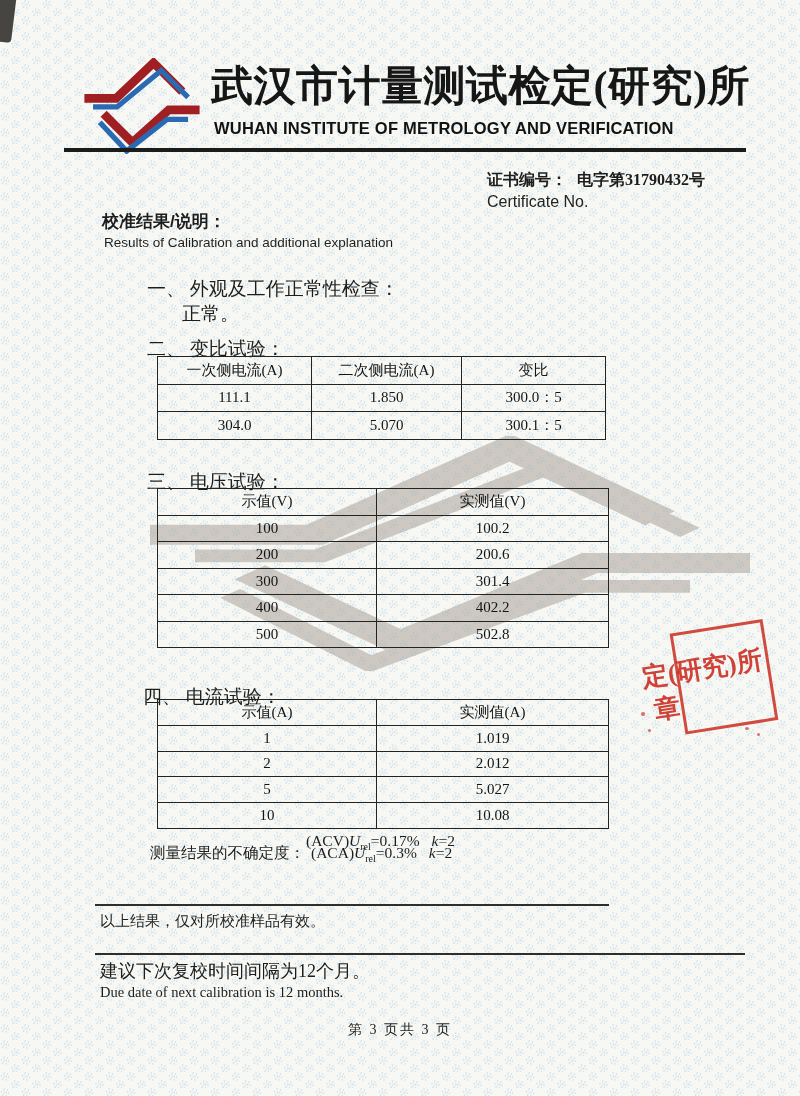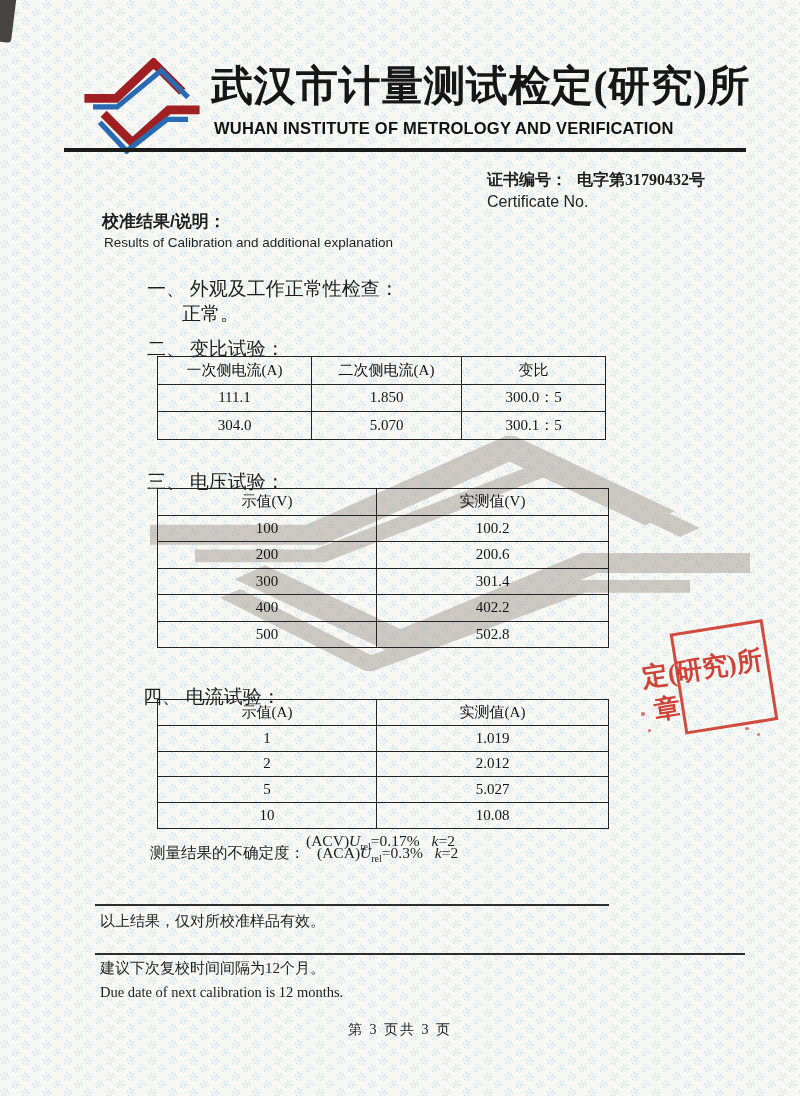--- a/index.html
+++ b/index.html
@@ -43,30 +43,30 @@
   .t-ratio .c1{width:153px;} .t-ratio .c2{width:149px;} .t-ratio .c3{width:143px;}
   .t-volt{left:157px;top:488px;}
   .t-volt td{height:25.5px;}
   .t-volt .c1{width:218px;margin-top:9px;} .t-volt .c2{width:231px;}
   .t-curr{left:157px;top:699px;}
   .t-curr td{height:24.8px;}
   .t-curr .c1{width:218px;} .t-curr .c2{width:231px;}
 
   .unc1{position:absolute;left:150px;top:843px;font-size:15.5px;white-space:nowrap;}
   .unc2{position:absolute;left:306px;top:832px;font-size:15.5px;white-space:nowrap;}
-  .unc1 .lbl{margin-right:12px;}
+  .unc1 .lbl{margin-right:6px;}
   .formula i{font-style:italic;}
   .formula sub{font-size:10px;}
   .formula .kpart{margin-left:12px;}
 
   .rule-mid{position:absolute;left:95px;top:904px;width:514px;height:1.6px;background:#2e2e2e;}
   .f1cn{position:absolute;left:100px;top:912px;font-size:15px;}
   .f1en{position:absolute;left:100px;top:936px;font-size:14.5px;}
   .rule-low{position:absolute;left:95px;top:953px;width:650px;height:1.6px;background:#2e2e2e;}
-  .f2cn{position:absolute;left:100px;top:959px;font-size:15px;}
+  .f2cn{position:absolute;left:100px;top:959px;font-size:18px;}
   .f2en{position:absolute;left:100px;top:984px;font-size:14.5px;}
   .page-num{position:absolute;left:280px;top:1021px;width:240px;text-align:center;font-size:14px;letter-spacing:2px;}
 
   
   .stamp{position:absolute;left:643px;top:612px;width:160px;height:130px;transform:rotate(-9deg);z-index:3;color:#cd3529;}
   .stamp-box{position:absolute;left:34px;top:14px;width:88px;height:96px;border:3.6px solid rgba(204,50,38,.88);}
   .stamp-row{position:absolute;left:0px;top:36px;font-size:26px;font-weight:bold;white-space:nowrap;color:rgba(204,50,38,.92);}
   .stamp-bottom{position:absolute;left:7px;top:70px;font-size:26px;font-weight:bold;color:rgba(204,50,38,.92);}
   .speck{position:absolute;border-radius:50%;background:rgba(200,40,35,.65);z-index:3;}
 </style>

